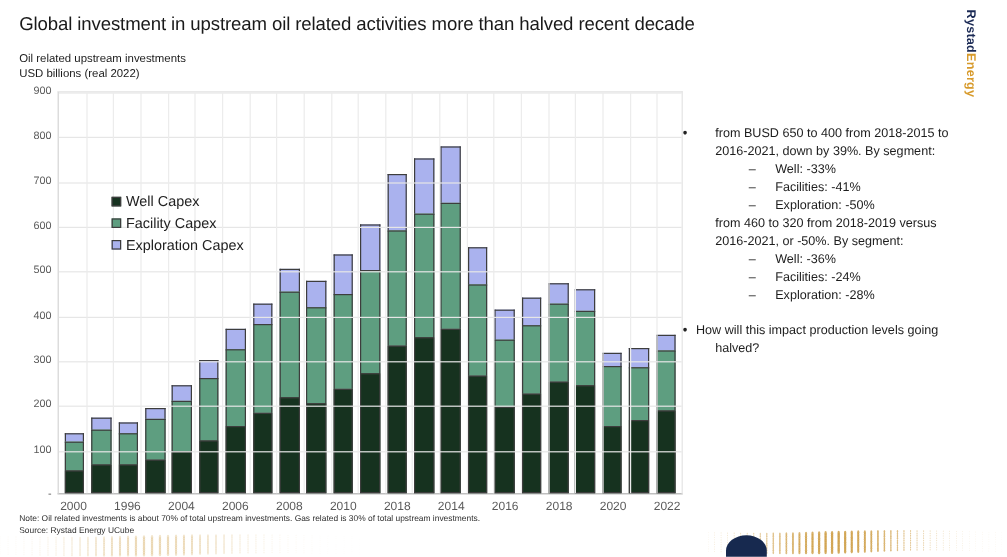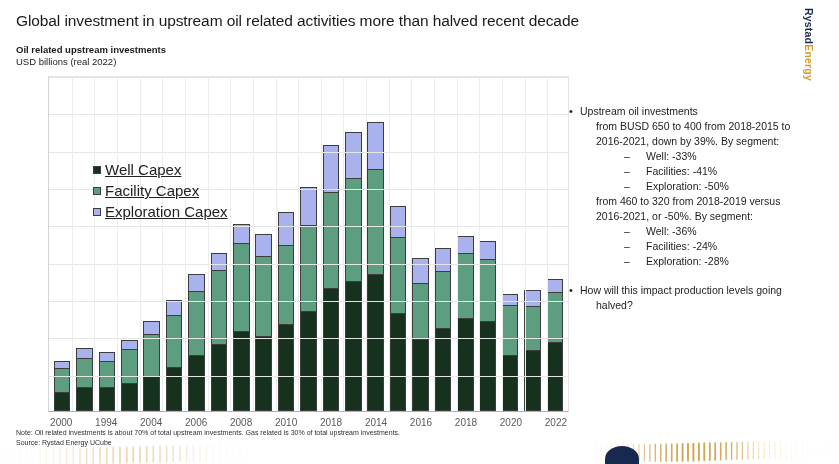--- a/index.html
+++ b/index.html
@@ -14,21 +14,21 @@
   
   .slide-title {
     position: absolute; left: 16px; top: 12px;
     font-size: 15.5px; color: #1a1a1a; font-weight: 400;
     letter-spacing: -0.1px; white-space: nowrap;
   }
 
   
   .chart-heading {
     position: absolute; left: 16px; top: 44px;
-    font-size: 9.5px; font-weight: bold; color: #1a1a1a;
+    font-size: 9.5px; font-weight: normal; color: #1a1a1a;
   }
   .chart-subheading {
     position: absolute; left: 16px; top: 56px;
     font-size: 9.5px; font-weight: 400; color: #1a1a1a;
   }
 
   .plot-wrap {
     position: absolute;
     left: 15px; top: 76px;
     width: 555px; height: 345px;
@@ -84,21 +84,21 @@
 
   
   .legend {
     position: absolute; left: 78px; top: 86px;
     display: flex; flex-direction: column; gap: 6px;
   }
   .legend-item { display: flex; align-items: center; gap: 4px; }
   .legend-swatch {
     width: 8px; height: 8px; border: 0.8px solid #3d3d3d; display: inline-block;
   }
-  .legend-label { font-size: 15px; color: #222; line-height: 1; text-decoration: underline; }
+  .legend-label { font-size: 12px; color: #222; line-height: 1; }
 
   
   .notes { position: absolute; left: 16px; top: 428px; }
   .note-line { font-size: 7px; color: #2e2e2e; line-height: 1.45; white-space: nowrap; }
 
   
   .panel { position: absolute; left: 566px; top: 104px; width: 268px; }
   .bullet-block { display: flex; margin-bottom: 14px; }
   .bullet-dot {
     width: 14px; flex: 0 0 14px; font-size: 11px; color: #222;
@@ -132,20 +132,32 @@
 <body>
 
 <div id="slide">
 
   <div class="slide-title">Global investment in upstream oil related activities more than halved recent decade</div>
 
   <div class="chart-heading">Oil related upstream investments</div>
   <div class="chart-subheading">USD billions (real 2022)</div>
 
   <div class="plot-wrap">
+    <div class="y-axis">
+        <div class="y-tick" style="top: 0px;">900</div>
+        <div class="y-tick" style="top: 37.3333px;">800</div>
+        <div class="y-tick" style="top: 74.6667px;">700</div>
+        <div class="y-tick" style="top: 112px;">600</div>
+        <div class="y-tick" style="top: 149.333px;">500</div>
+        <div class="y-tick" style="top: 186.667px;">400</div>
+        <div class="y-tick" style="top: 224px;">300</div>
+        <div class="y-tick" style="top: 261.333px;">200</div>
+        <div class="y-tick" style="top: 298.667px;">100</div>
+        <div class="y-tick" style="top: 336px;">-</div>
+      </div>
     <div class="plot-area">
       <div class="bars">
           <div class="bar-slot">
             <div class="bar-stack" title="2000: 135">
               <div class="seg" style="background: rgb(170, 178, 238); height: 7.46667px;"></div>
               <div class="seg" style="background: rgb(94, 158, 128); height: 24.2667px;"></div>
               <div class="seg" style="background: rgb(22, 50, 31); height: 18.6667px;"></div>
             </div>
           </div>
           <div class="bar-slot">
@@ -334,21 +346,21 @@
         <div class="vgrid" style="left: 453.043px;"></div>
         <div class="vgrid" style="left: 475.696px;"></div>
         <div class="vgrid" style="left: 498.348px;"></div>
       </div>
     <div class="x-axis">
         <div class="x-slot">
           <div class="x-label">2000</div>
         </div>
         <div class="x-slot"></div>
         <div class="x-slot">
-          <div class="x-label">1994</div>
+          <div class="x-label">1996</div>
         </div>
         <div class="x-slot"></div>
         <div class="x-slot">
           <div class="x-label">2004</div>
         </div>
         <div class="x-slot"></div>
         <div class="x-slot">
           <div class="x-label">2006</div>
         </div>
         <div class="x-slot"></div>
@@ -403,21 +415,20 @@
 
   <div class="notes">
     <div class="note-line">Note: Oil related investments is about 70% of total upstream investments.  Gas related is 30% of total upstream investments.</div>
     <div class="note-line">Source: Rystad Energy UCube</div>
   </div>
 
   <div class="panel">
       <div class="bullet-block">
         <div class="bullet-dot">•</div>
         <div class="bullet-body">
-          <div class="b-line">Upstream oil investments</div>
           <div class="b-line b-indent1">from BUSD 650 to 400 from 2018-2015 to</div>
           <div class="b-line b-indent1">2016-2021, down by 39%.  By segment:</div>
           <div class="sub-line">
             <span class="sub-dash">–</span>
             <span>Well: -33%</span>
           </div>
           <div class="sub-line">
             <span class="sub-dash">–</span>
             <span>Facilities: -41%</span>
           </div>

